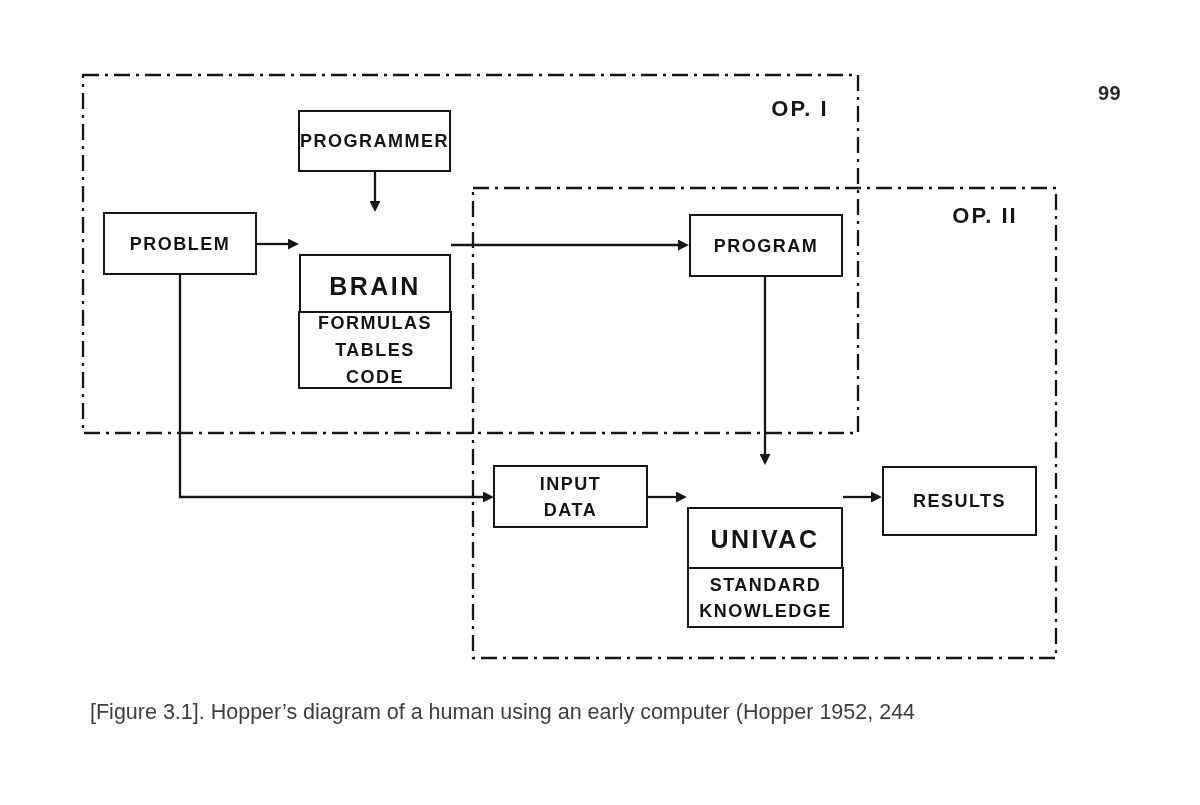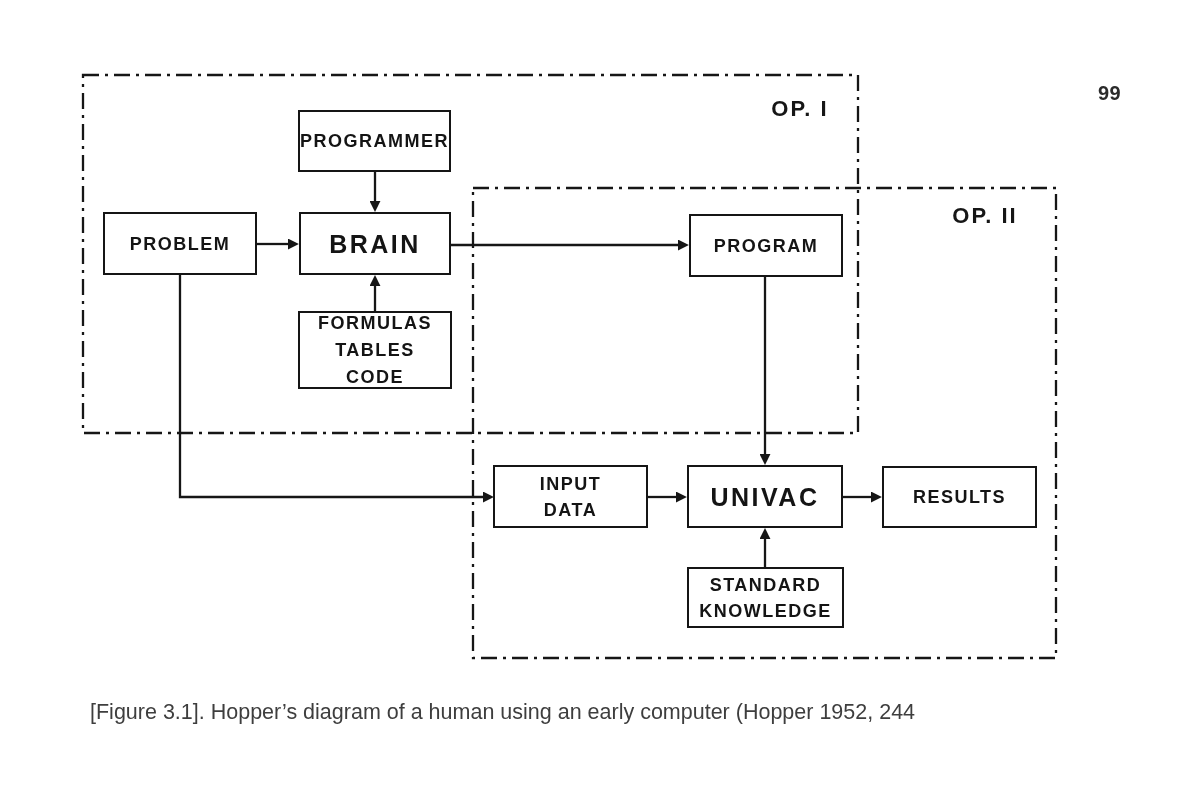--- a/index.html
+++ b/index.html
@@ -22,21 +22,21 @@
     border:2.5px solid #151515;
     background:#ffffff;
     display:flex;flex-direction:column;align-items:center;justify-content:center;
     color:#141414;
     font-weight:bold;
     font-size:18px;letter-spacing:1.5px;
     text-align:center;
     line-height:26px;
     box-sizing:border-box;
   }
-  .dbox.big{font-size:25px;letter-spacing:2.5px;}
+  .dbox.big{font-size:25px;letter-spacing:2.5px;margin-top:42px;}
   .dbox span{display:block;}
   .region-label{
     position:absolute;
     font-weight:bold;font-size:22px;letter-spacing:2px;color:#161616;
     text-align:center;
   }
   .caption{
     position:absolute;left:90px;top:694px;width:900px;
     font-size:21.5px;color:#3e3e3e;line-height:37px;
   }
@@ -101,21 +101,21 @@
     </div>
 
     <div class="dbox" style="left:689px;top:214px;width:154px;height:63px;">
       <span>PROGRAM</span>
     </div>
 
     <div class="dbox big" style="left:687px;top:465px;width:156px;height:63px;">
       <span>UNIVAC</span>
     </div>
 
-    <div class="dbox" style="left:882px;top:466px;width:155px;height:62px;">
+    <div class="dbox" style="left:882px;top:466px;width:155px;height:70px;">
       <span>RESULTS</span>
     </div>
 
     <div class="dbox" style="left:687px;top:567px;width:157px;height:61px;">
       <span>STANDARD</span>
       <span>KNOWLEDGE</span>
     </div>
 
   </div>
 

